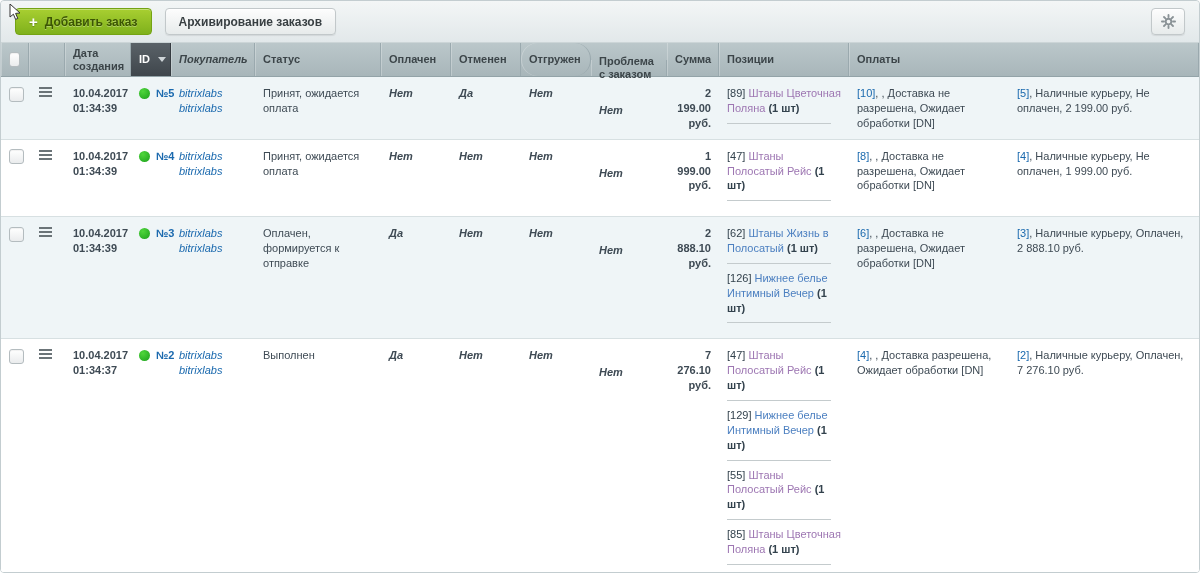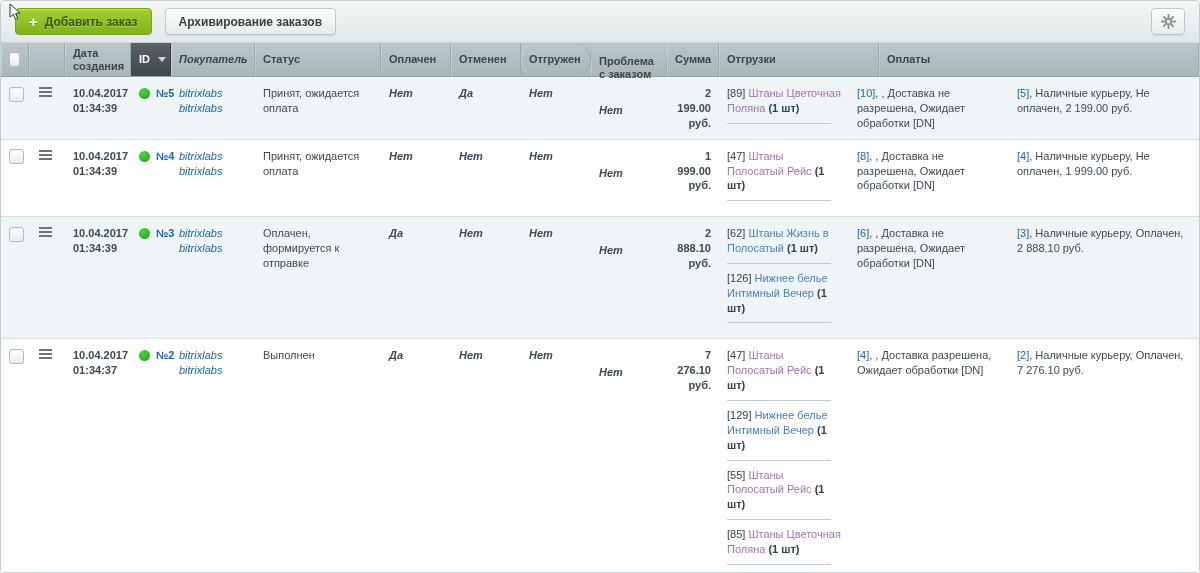--- a/index.html
+++ b/index.html
@@ -200,22 +200,22 @@
         </div>
         <div class="th c8">
           <span>Отгружен</span>
         </div>
         <div class="th c9">
           <span>Проблема с заказом</span>
         </div>
         <div class="th c10">
           <span>Сумма</span>
         </div>
-        <div class="th c12">
-          <span>Отгрузки</span>
+        <div class="th c11">
+          <span>Позиции</span>
         </div>
         <div class="th c13">
           <span>Оплаты</span>
         </div>
       </div>
     <div>
         <div class="row striped">
           <div class="cell c0"><span class="checkbox"></span></div>
           <div class="cell c1"><span class="hamburger"><i></i><i></i><i></i></span></div>
           <div class="cell c2">

